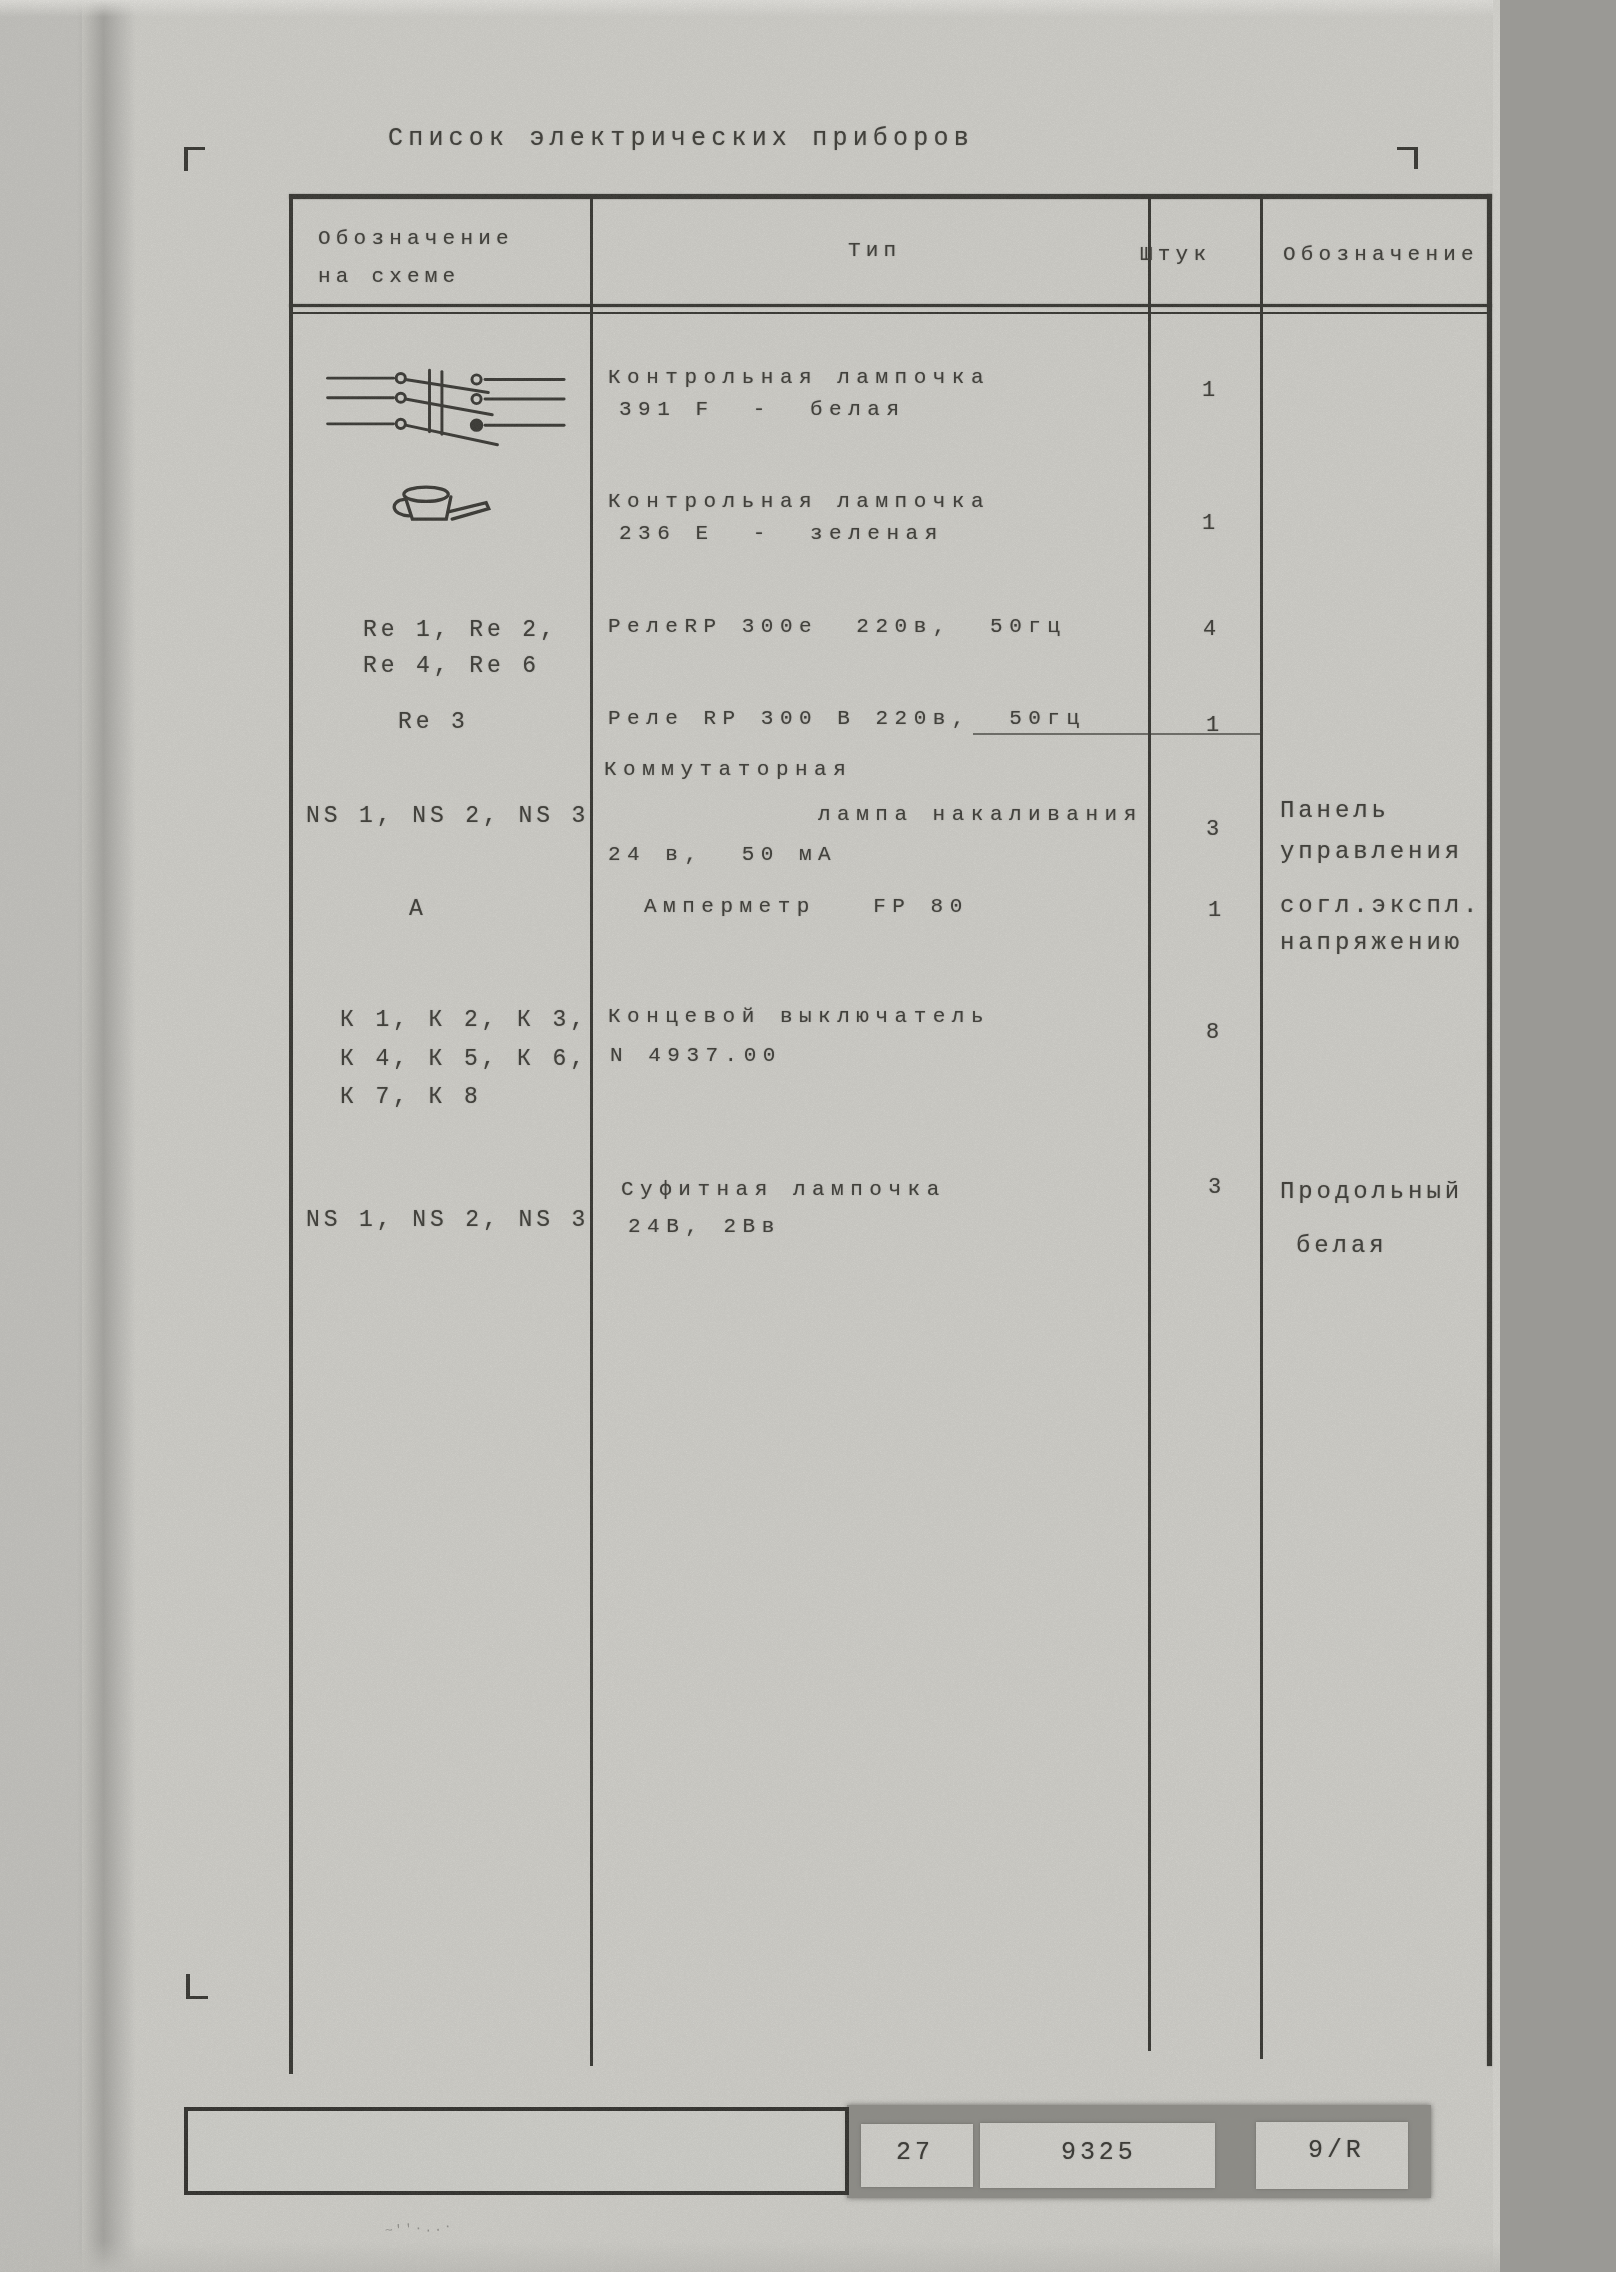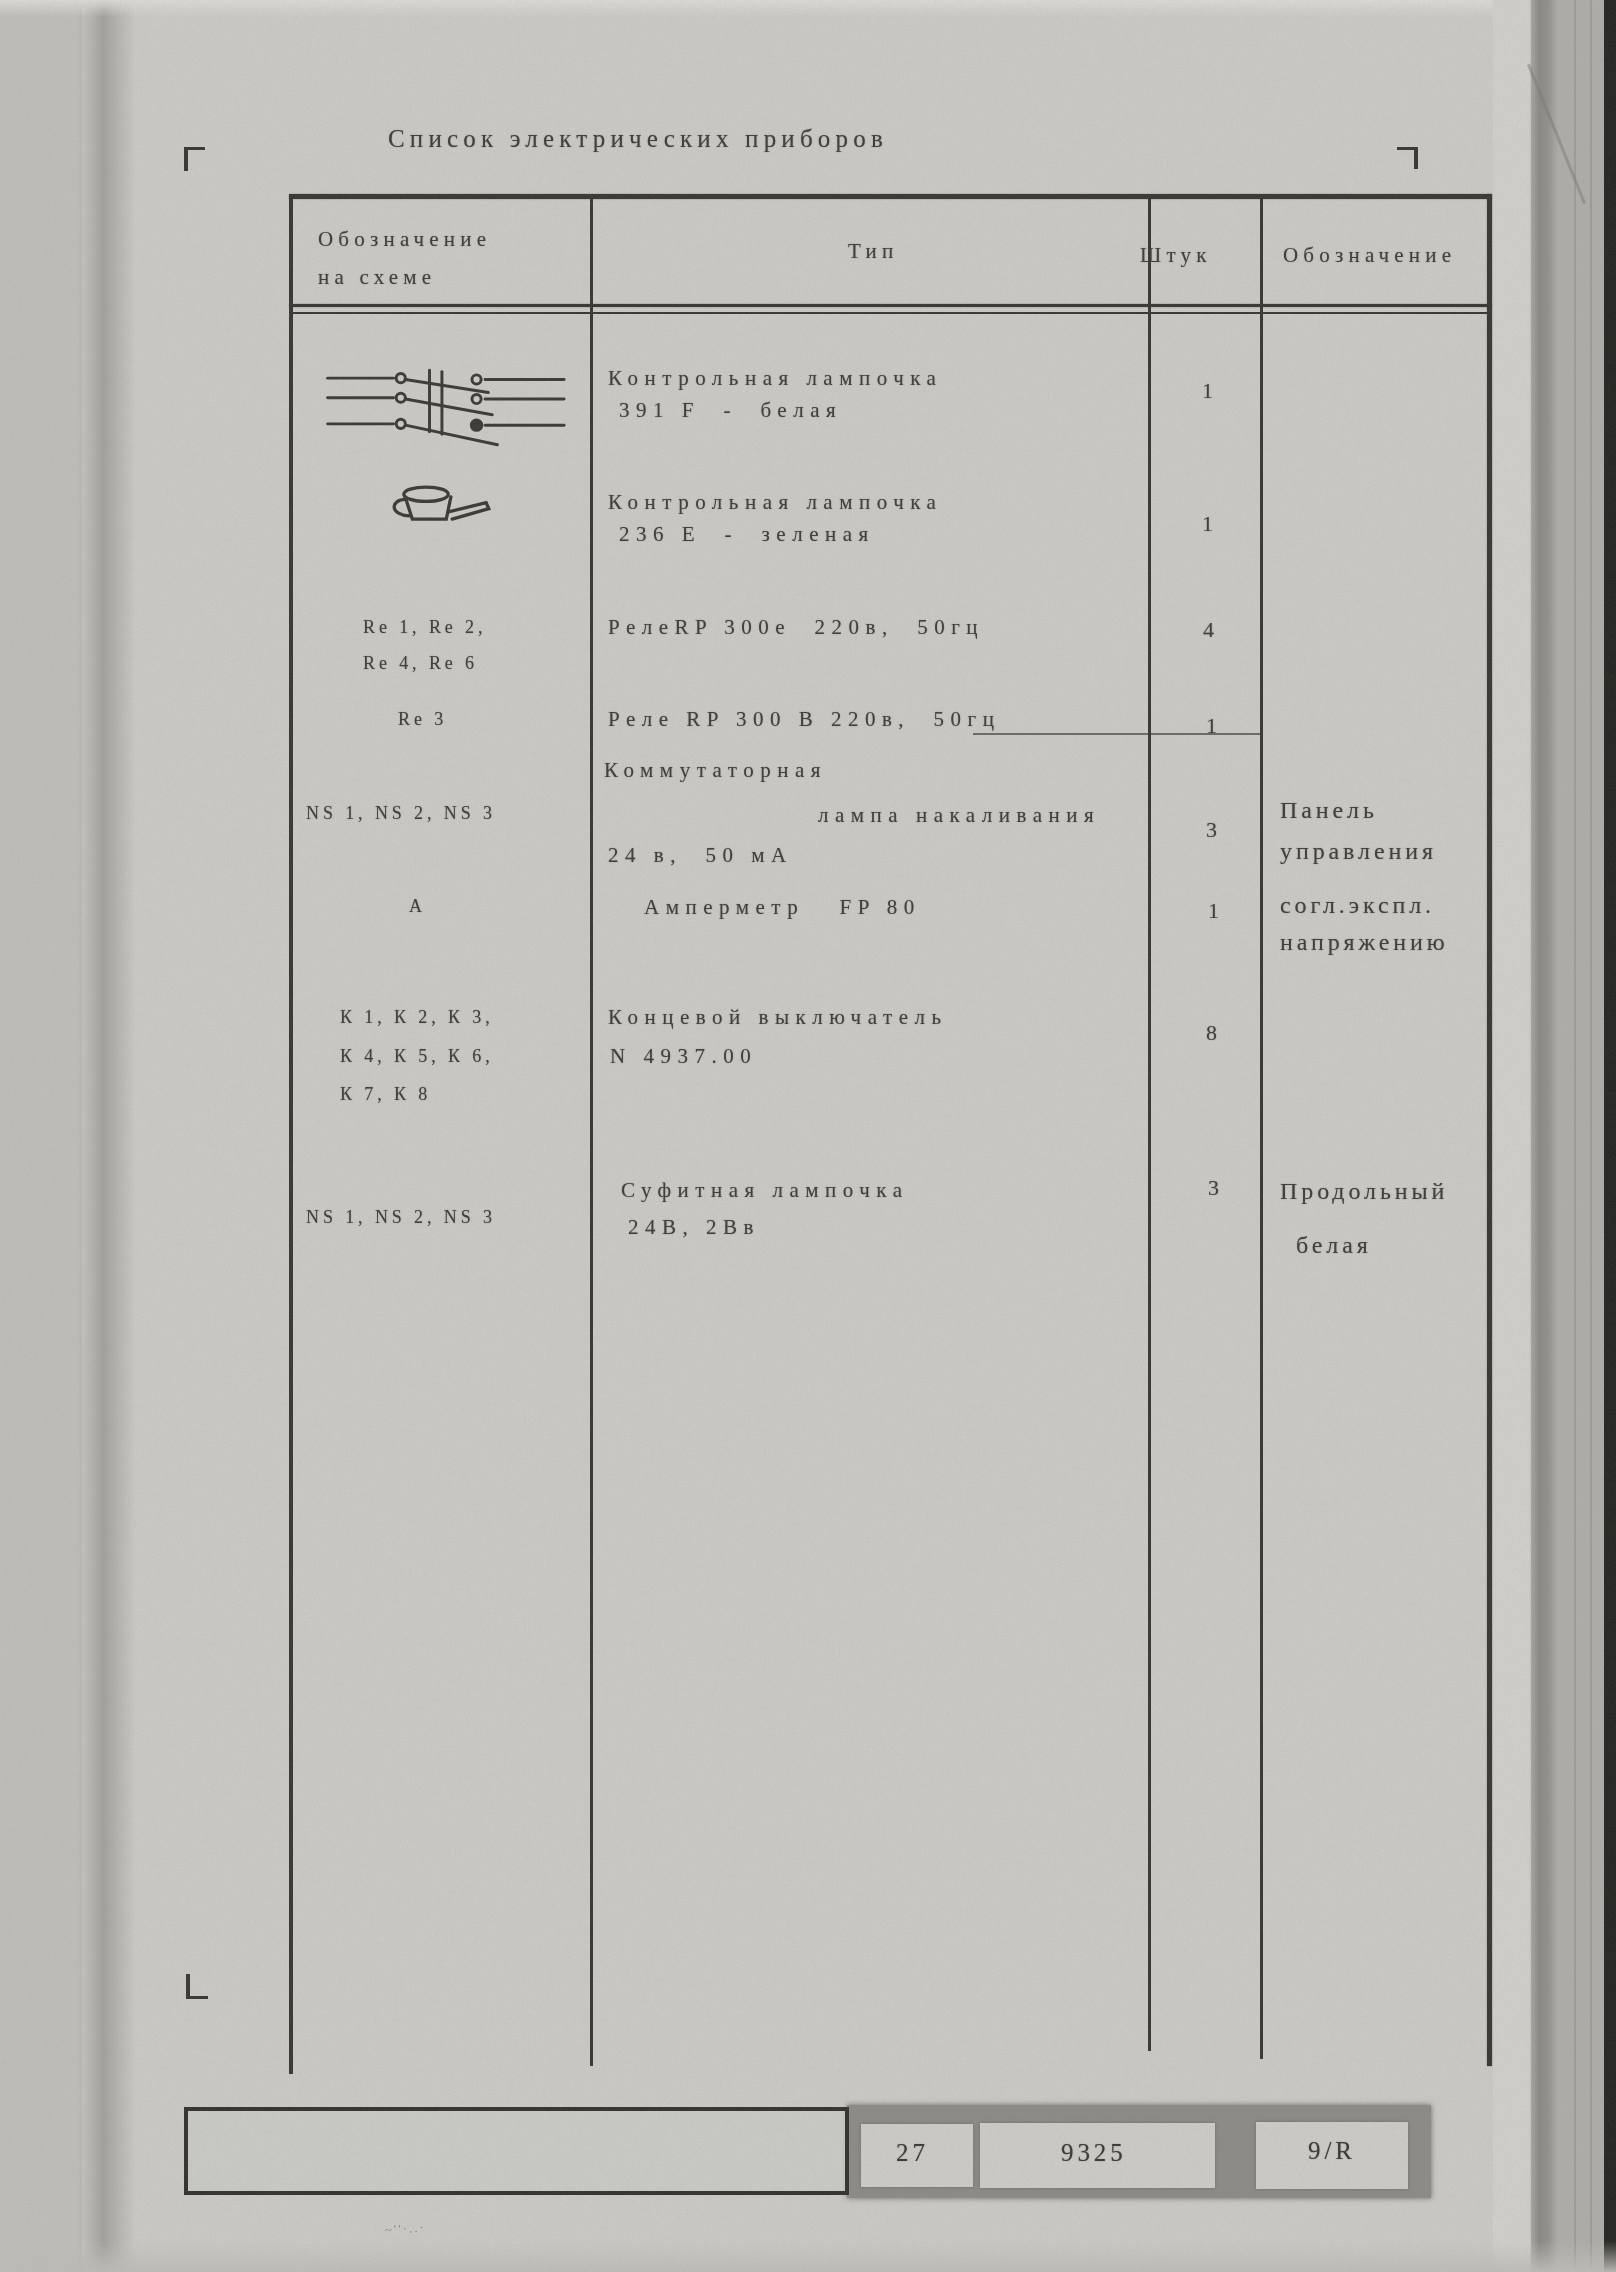--- a/index.html
+++ b/index.html
@@ -1,17 +1,17 @@
 <!DOCTYPE html>
 <html style="font-size:10.5px"><head>
 <meta charset="utf-8">
 <style>
   html,body{margin:0;padding:0;background:#9a9995;}
-  .page{position:relative;width:1616px;height:2273px;background:#d5d4cf;overflow:hidden;
-        font-family:Liberation Serif, serif;}
+  .page{position:relative;width:1500px;height:2273px;background:#d5d4cf;overflow:hidden;
+        font-family:Liberation Mono, monospace;}
   
   .shade{position:absolute;pointer-events:none;}
   .top-strip{left:0;top:0;width:100%;height:17px;background:linear-gradient(#e8e7e3,rgba(232,231,227,0));}
   .left-zone{left:0;top:0;width:82px;height:100%;background:#c7c6c2;}
   .fold{left:77px;top:0;width:59px;height:100%;
         background:linear-gradient(90deg,rgba(170,169,165,0),#a7a6a2 45%,#bdbcb8 70%,rgba(213,212,207,0));}
   .edge-highlight{left:1493px;top:0;width:38px;height:100%;background:#dcdbd6;}
   .edge-mid{left:1531px;top:0;width:78px;height:100%;background:#b4b3af;}
   .edge-streak{left:1529px;top:0;width:29px;height:100%;
         background:linear-gradient(90deg,rgba(180,179,175,0),#8b8a86 35%,#93928e 65%,rgba(180,179,175,0));}
@@ -23,21 +23,21 @@
   
   .hline,.vline{position:absolute;background:#2c2b27;}
   .soft{box-shadow:0 0 1.3px rgba(44,43,39,.8);}
 
   
   .t{position:absolute;color:#33322d;white-space:pre;line-height:1.15;
      text-shadow:0 0 1.3px rgba(46,45,40,.45);}
   .title{font-size:25px;letter-spacing:5.2px;}
   .hdr{font-size:21px;letter-spacing:5.2px;}
   .typ{font-size:21px;letter-spacing:6.5px;}
-  .des{font-size:18px;letter-spacing:3.9px;}
+  .des{font-size:23px;letter-spacing:3.9px;}
   .qty{font-size:22px;letter-spacing:1.3px;}
   .nte{font-size:24px;letter-spacing:3.9px;}
   .ftr{font-size:25px;letter-spacing:3.9px;color:#2e2d29;}
 
   
   .mark{position:absolute;background:#2c2b27;}
 
   
   .fbox{position:absolute;border:4.6px solid #262522;background:rgba(214,213,208,.6);}
   .fband{position:absolute;background:#8d8c87;box-shadow:0 0 5.2px rgba(90,89,85,.9);}

